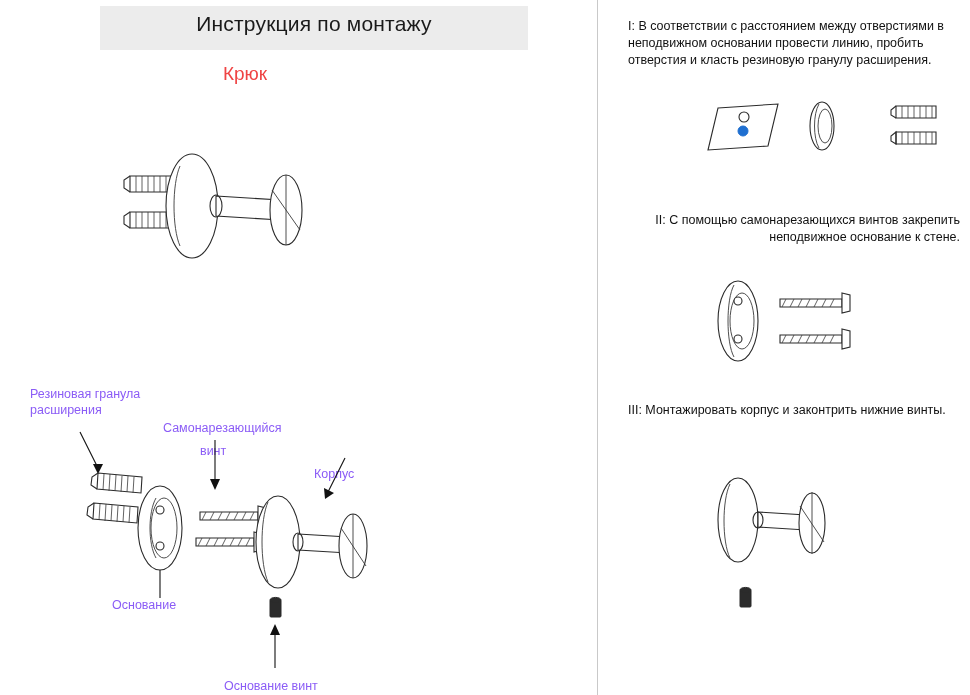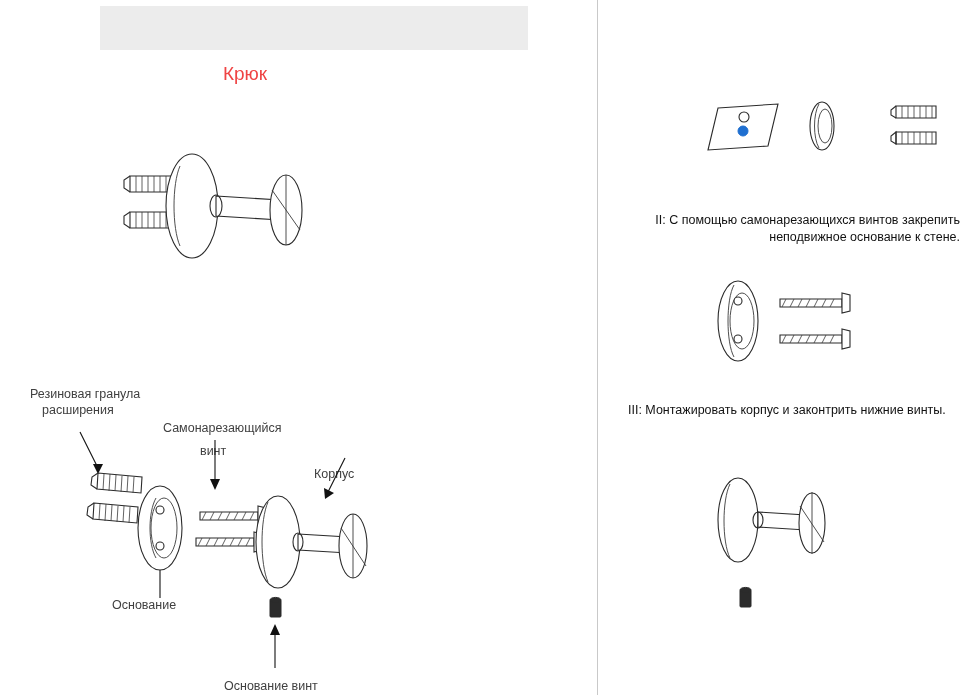--- a/index.html
+++ b/index.html
@@ -55,21 +55,21 @@
     width: 290px;
     text-align: center;
     font-size: 19px;
     color: #ef4444;
   }
   
   .label {
     position: absolute;
     font-size: 12.5px;
     line-height: 15px;
-    color: #404040;
+    color: #8b5cf6;
   }
   .step-text {
     position: absolute;
     font-size: 12.5px;
     line-height: 17px;
     color: #111;
   }
   svg { display: block; overflow: visible; }
   .art {
     position: absolute;
@@ -83,20 +83,21 @@
   .arrowhead { fill: #111; }
 </style>
 </head>
 <body>
 
 <div class="page">
 
   <div class="v-divider"></div>
 
   <div class="header-band"></div>
+  <div class="header-title">Инструкция по монтажу</div>
   <div class="subtitle">Крюк</div>
 
   <div class="art" style="left:120px; top:150px;">
     <svg width="260" height="145" viewBox="0 0 260 145">
 
       <g>
         <path class="ln" d="M10 26 L54 26 L54 42 L10 42 Z"></path>
         <path class="hatch" d="M16 26 L16 42 M22 26 L22 42 M28 26 L28 42 M34 26 L34 42 M40 26 L40 42 M46 26 L46 42"></path>
         <path class="ln" d="M10 26 L4 30 L4 38 L10 42"></path>
       </g>
@@ -118,21 +119,21 @@
 
       <g>
         <ellipse class="fillw" cx="166" cy="60" rx="16" ry="35"></ellipse>
         <path class="ln-thin" d="M152 40 L180 80"></path>
         <path class="ln-thin" d="M166 25 L166 95"></path>
       </g>
     </svg>
   </div>
 
   <div class="label" style="left:30px; top:387px; width:150px;">Резиновая гранула</div>
-  <div class="label" style="left:30px; top:403px; width:150px;margin-left:12px;">расширения</div>
+  <div class="label" style="left:30px; top:403px; width:150px;">расширения</div>
 
   <div class="label" style="left:163px; top:409px; width:160px;margin-top:12px;">Самонарезающийся</div>
   <div class="label" style="left:200px; top:444px; width:120px;">винт</div>
 
   <div class="label" style="left:314px; top:467px;">Корпус</div>
   <div class="label" style="left:112px; top:598px;text-align:right;">Основание</div>
   <div class="label" style="left:224px; top:679px;">Основание винт</div>
 
   <div class="art" style="left:60px; top:420px;">
     <svg width="370" height="260" viewBox="0 0 370 260">
@@ -202,20 +203,21 @@
         <path class="ln-thin" d="M293 94 L293 158"></path>
       </g>
 
       <g>
         <rect class="fillk" x="210" y="180" width="11" height="17" rx="1"></rect>
         <ellipse class="fillk" cx="215.5" cy="180" rx="5.5" ry="2.6"></ellipse>
       </g>
     </svg>
   </div>
 
+  <div class="step-text" style="left:628px; top:18px; width:332px;">I: В соответствии с расстоянием между отверстиями в неподвижном основании провести линию, пробить отверстия и класть резиновую гранулу расширения.</div>
 
   <div class="art" style="left:700px; top:98px;">
     <svg width="250" height="70" viewBox="0 0 250 70">
 
       <g>
         <path class="ln" d="M18 10 L78 6 L68 48 L8 52 Z"></path>
         <circle class="ln" cx="44" cy="19" r="5"></circle>
         <circle class="fillk" cx="43" cy="33" r="5" style="fill:#1f6fd0; stroke:#1f6fd0;"></circle>
       </g>
 

